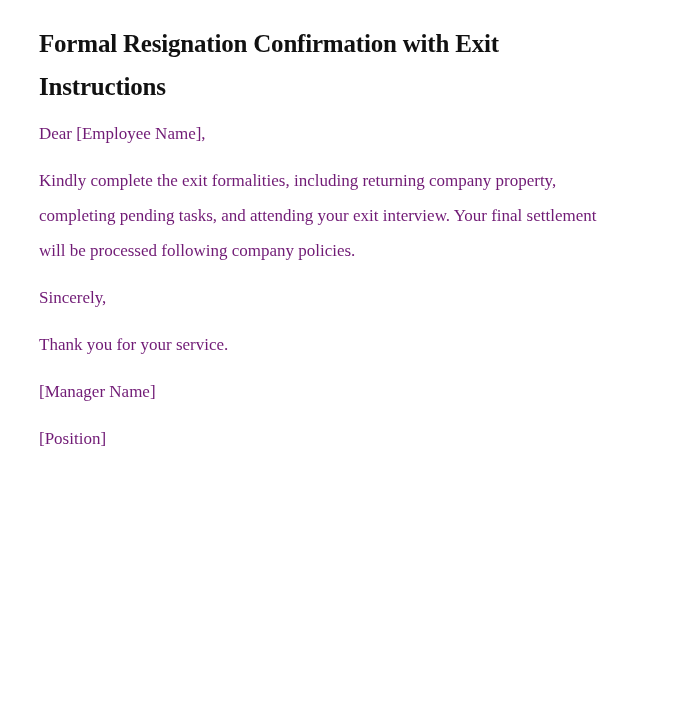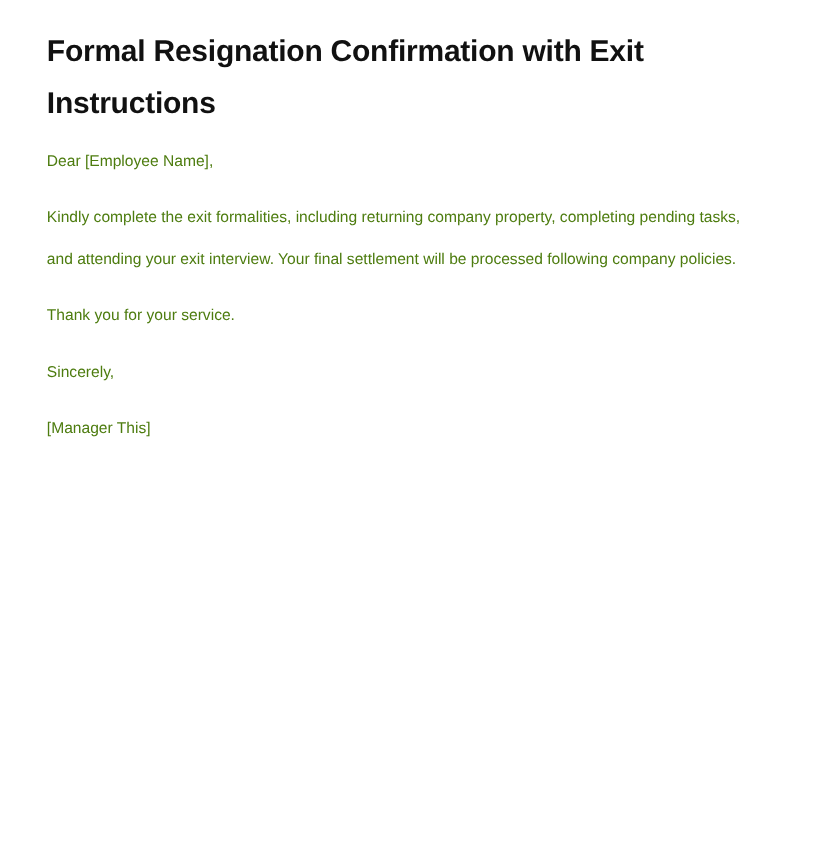--- a/index.html
+++ b/index.html
@@ -22,32 +22,35 @@
     background: #ffffff;
     overflow: hidden;
   }
   .doc-title {
     font-size: 25px;
     line-height: 43px;
     font-weight: bold;
     color: #111111;
     margin: 0 0 8px 0;
     letter-spacing: -0.2px;
+    font-family: Liberation Serif, serif;
   }
   .doc-para {
-    font-size: 13px;
+    font-size: 17px;
     line-height: 35px;
-    color: #4d7c0f;
+    color: #701a75;
     margin: 0 0 12px 0;
     max-width: 590px;
+    font-family: Liberation Serif, serif;
   }
 </style>
 </head>
 <body>
 
 <div class="page">
   <h1 class="doc-title">Formal Resignation Confirmation with Exit Instructions</h1>
   <p class="doc-para">Dear [Employee Name],</p>
   <p class="doc-para">Kindly complete the exit formalities, including returning company property, completing pending tasks, and attending your exit interview. Your final settlement will be processed following company policies.</p>
+  <p class="doc-para">Sincerely,</p>
   <p class="doc-para">Thank you for your service.</p>
-  <p class="doc-para">Sincerely,</p>
-  <p class="doc-para">[Manager This]</p>
+  <p class="doc-para">[Manager Name]</p>
+  <p class="doc-para">[Position]</p>
 </div>
 
 </body></html>

